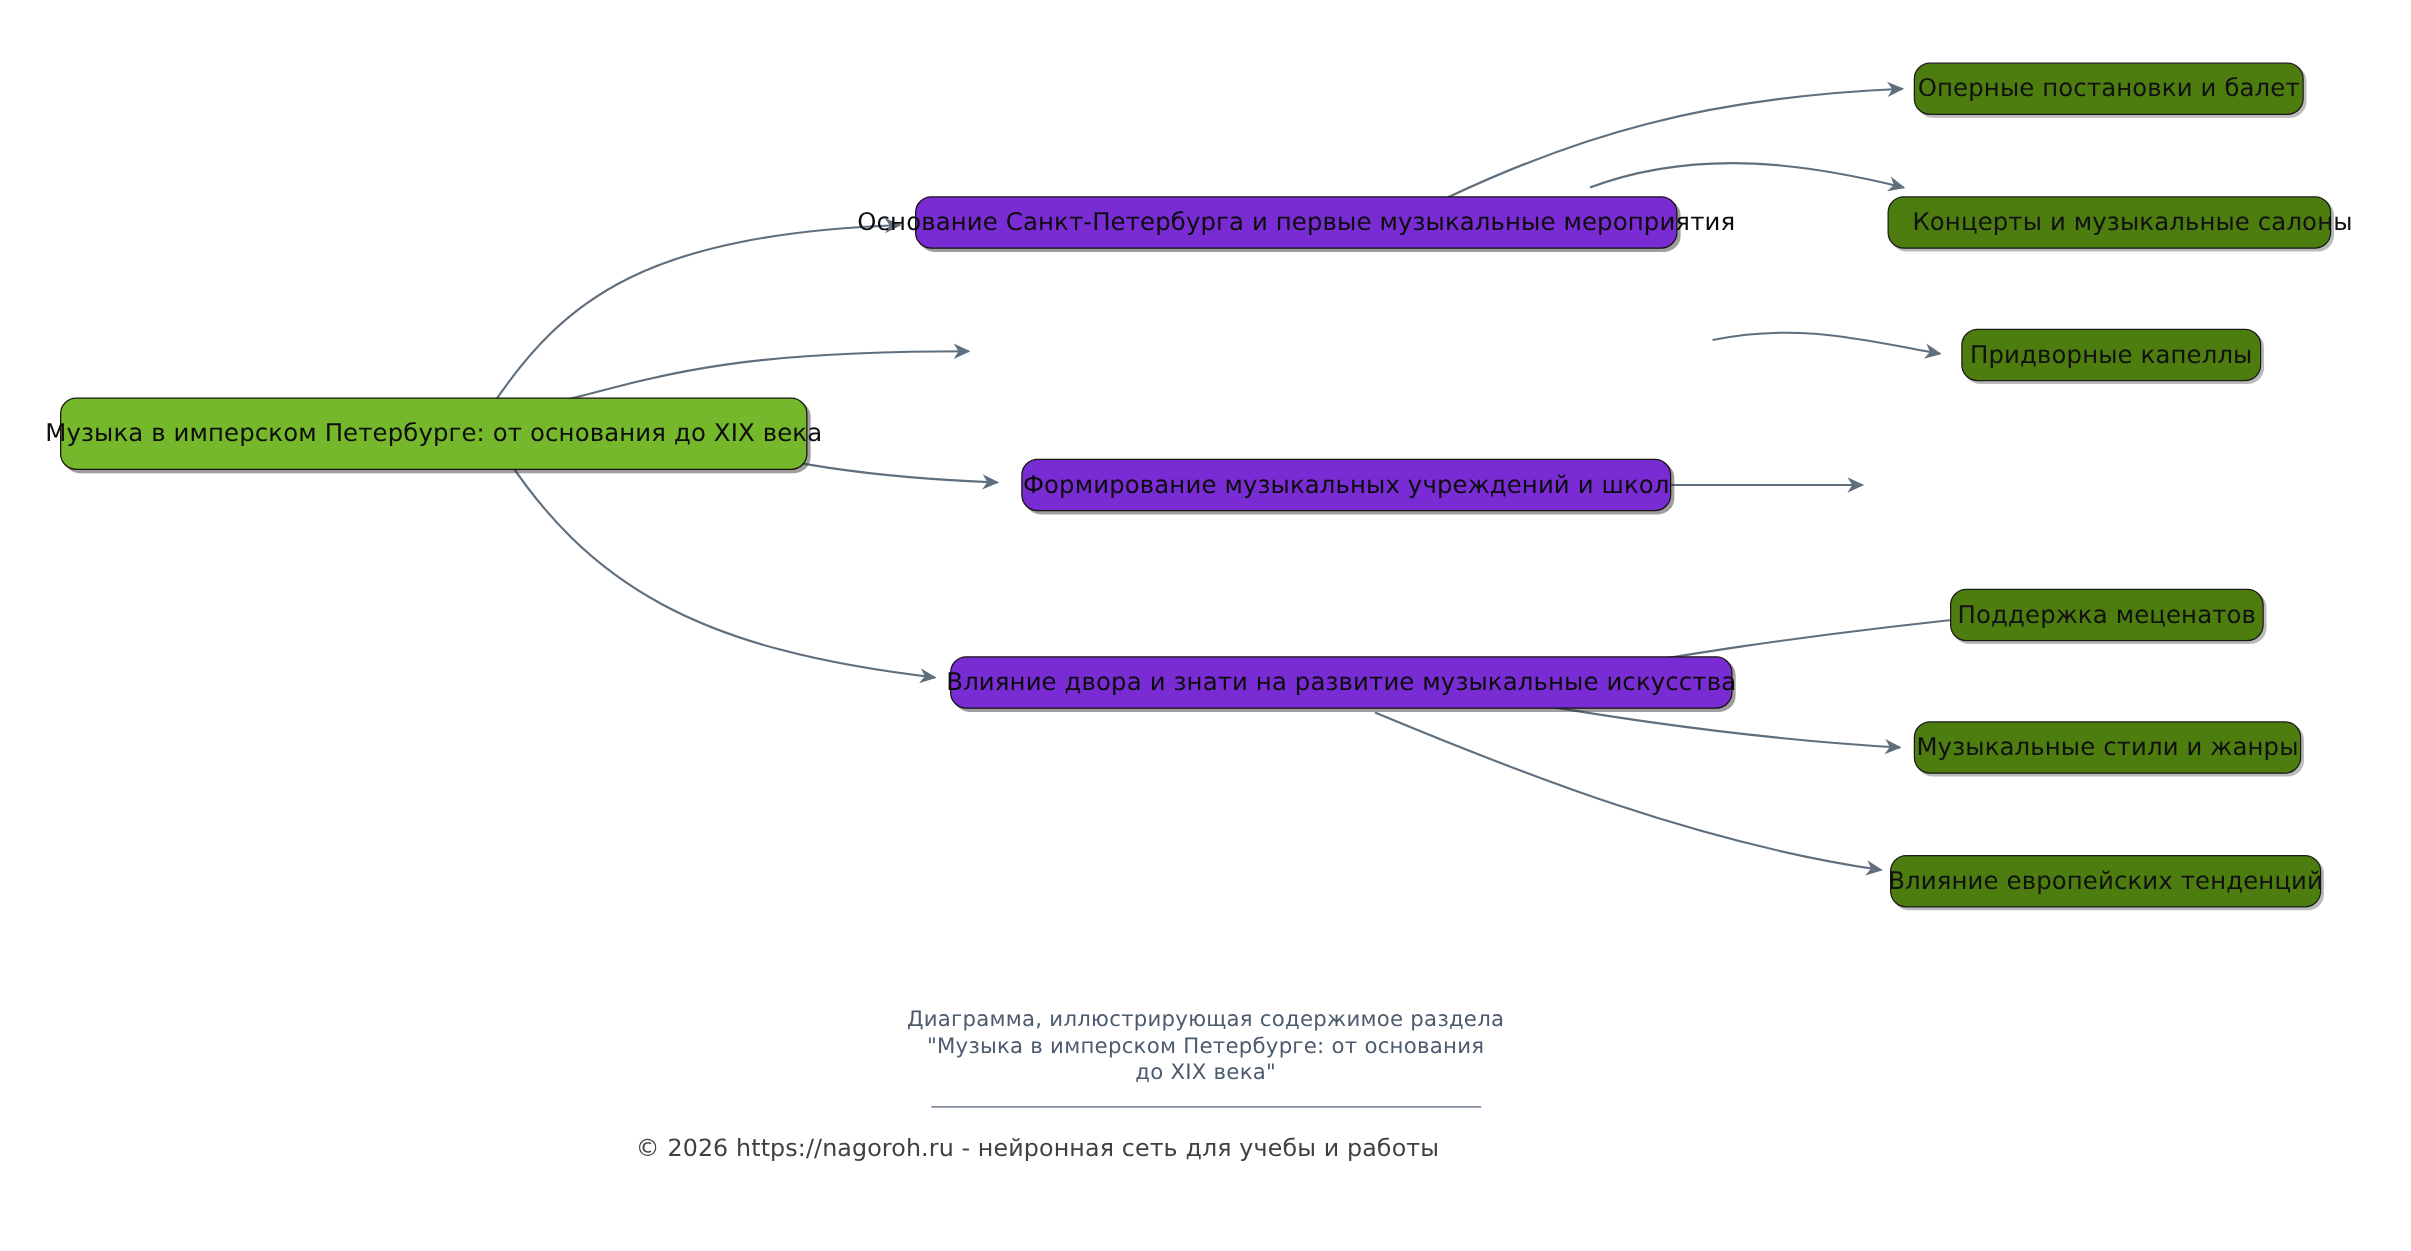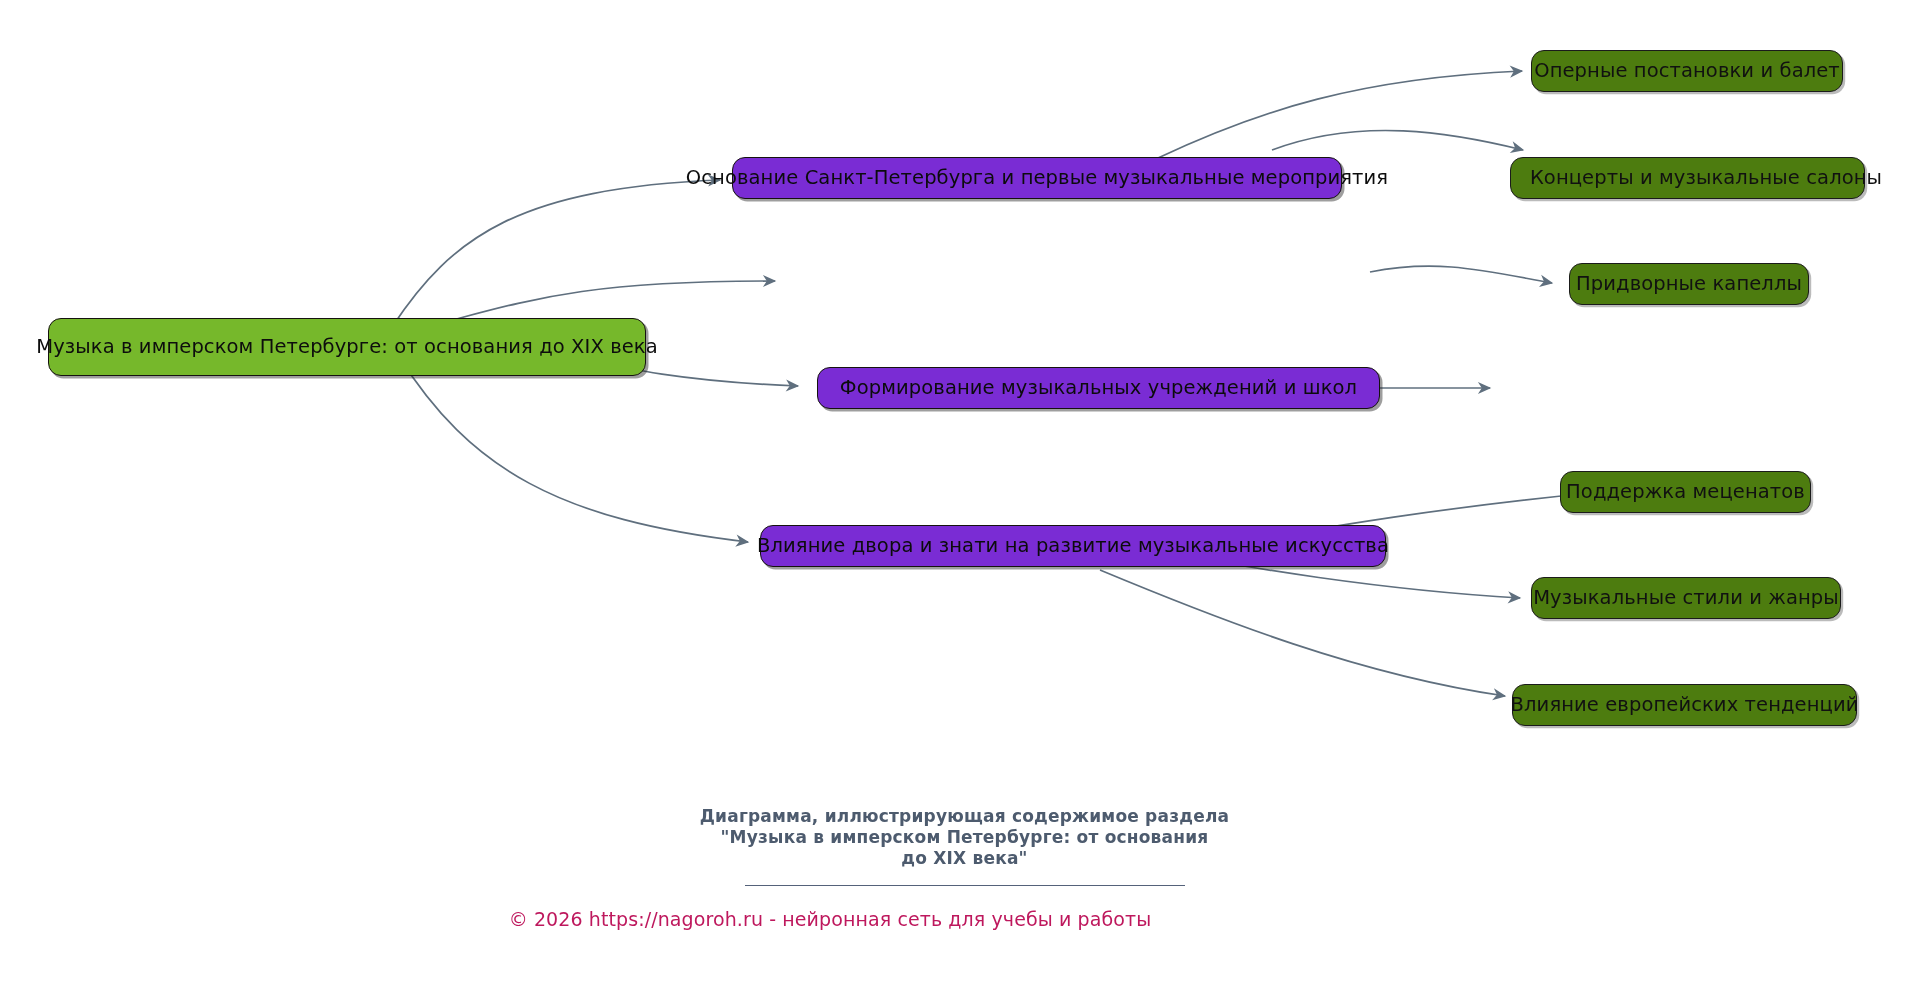--- a/index.html
+++ b/index.html
@@ -77,39 +77,39 @@
   #caption-block {
     position: absolute;
     left: 0;
     top: 806px;
     width: 1929px;
     text-align: center;
   }
   .caption-line {
     display: block;
     font-size: 17px;
-    font-weight: bold;
+    font-weight: normal;
     color: #4d5b6e;
     line-height: 21px;
     letter-spacing: 0.2px;
   }
   #caption-rule {
     width: 440px;
     height: 0;
     margin: 16px auto 0 auto;
     border-top: 1.6px solid #55627a;
   }
   #footer-text {
     position: absolute;
     left: 0;
     top: 908px;
     width: 1660px;
     text-align: center;
     font-size: 19px;
-    color: #be185d;
+    color: #404040;
     letter-spacing: 0.1px;
   }
 </style>
 </head>
 <body>
 
 <div id="canvas">
 
   <svg id="edge-layer" viewBox="0 0 1929 1001" width="1929" height="1001" xmlns="http://www.w3.org/2000/svg">
     <defs>
@@ -139,21 +139,21 @@
 
   <div class="node node-root" style="left:48px; top:318px; width:598px; height:58px;">
     <span class="node-label">Музыка в имперском Петербурге: от основания до XIX века</span>
   </div>
 
   <div class="node node-branch" style="left:732px; top:157px; width:610px; height:42px;">
     <span class="node-label">Основание Санкт-Петербурга и первые музыкальные мероприятия</span>
   </div>
 
 
-  <div class="node node-branch" style="left:817px; top:367px; width:563px; height:42px;">
+  <div class="node node-branch" style="left:817px; top:367px; width:520px; height:42px;">
     <span class="node-label">Формирование музыкальных учреждений и школ</span>
   </div>
 
   <div class="node node-branch" style="left:760px; top:525px; width:626px; height:42px;">
     <span class="node-label">Влияние двора и знати на развитие музыкальные искусства</span>
   </div>
 
   <div class="node node-leaf" style="left:1531px; top:50px; width:312px; height:42px;">
     <span class="node-label">Оперные постановки и балет</span>
   </div>

